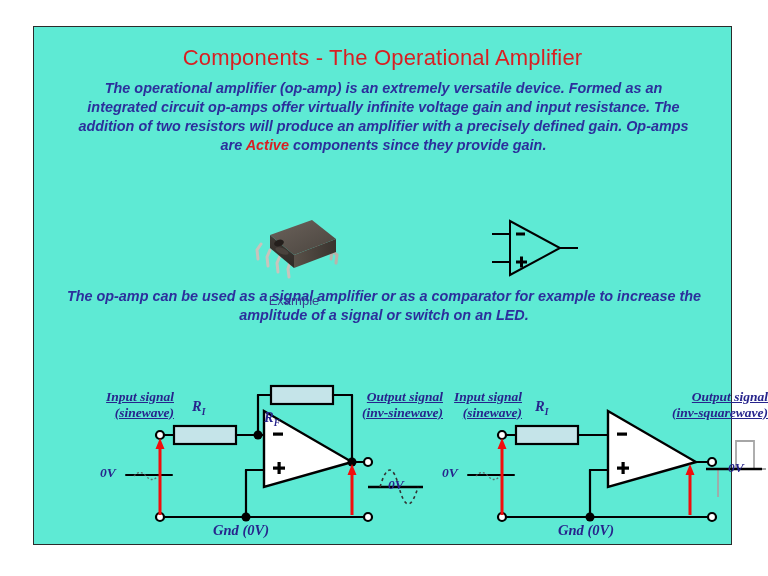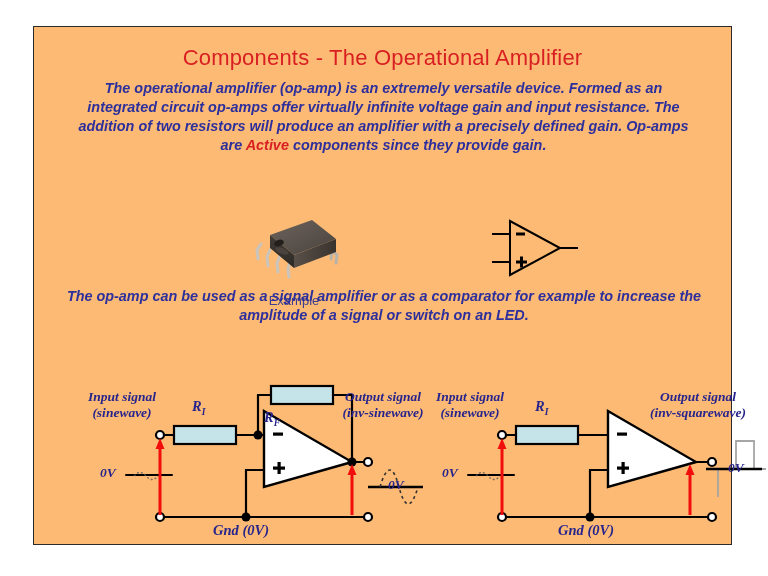--- a/index.html
+++ b/index.html
@@ -16,21 +16,21 @@
   }
 
   
   #slide-frame {
     position: absolute;
     left: 33px;
     top: 26px;
     width: 699px;
     height: 519px;
     border: 1.5px solid #2b2b2b;
-    background: #fdba74;
+    background: #5eead4;
     box-sizing: border-box;
   }
 
   
   #slide-title {
     position: absolute;
     left: 0;
     top: 18px;
     width: 100%;
     text-align: center;
@@ -108,21 +108,21 @@
   .lbl {
     position: absolute;
     color: #27248c;
     font-family: "Liberation Serif", serif;
     font-style: italic;
     font-weight: bold;
     font-size: 13.5px;
     white-space: nowrap;
     line-height: 1.15;
   }
-  .lbl.center { text-align: center; }
+  .lbl.center { text-align: right; text-decoration: underline; }
   .lbl .sub {
     font-size: 9.5px;
     vertical-align: sub;
   }
   .lbl-big { font-size: 14.5px; }
 </style>
 </head>
 <body>
 
 <div id="slide-frame">

